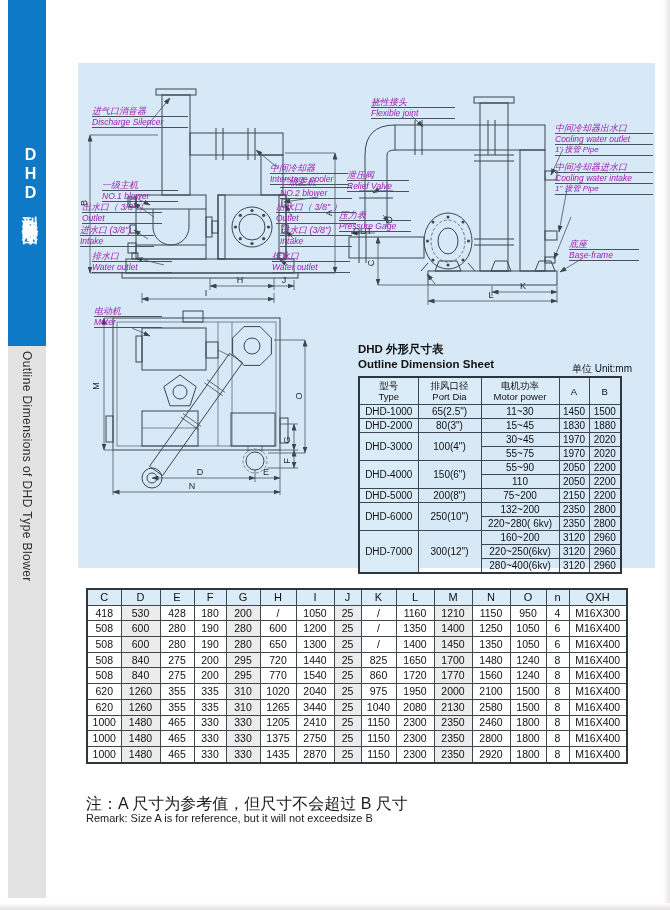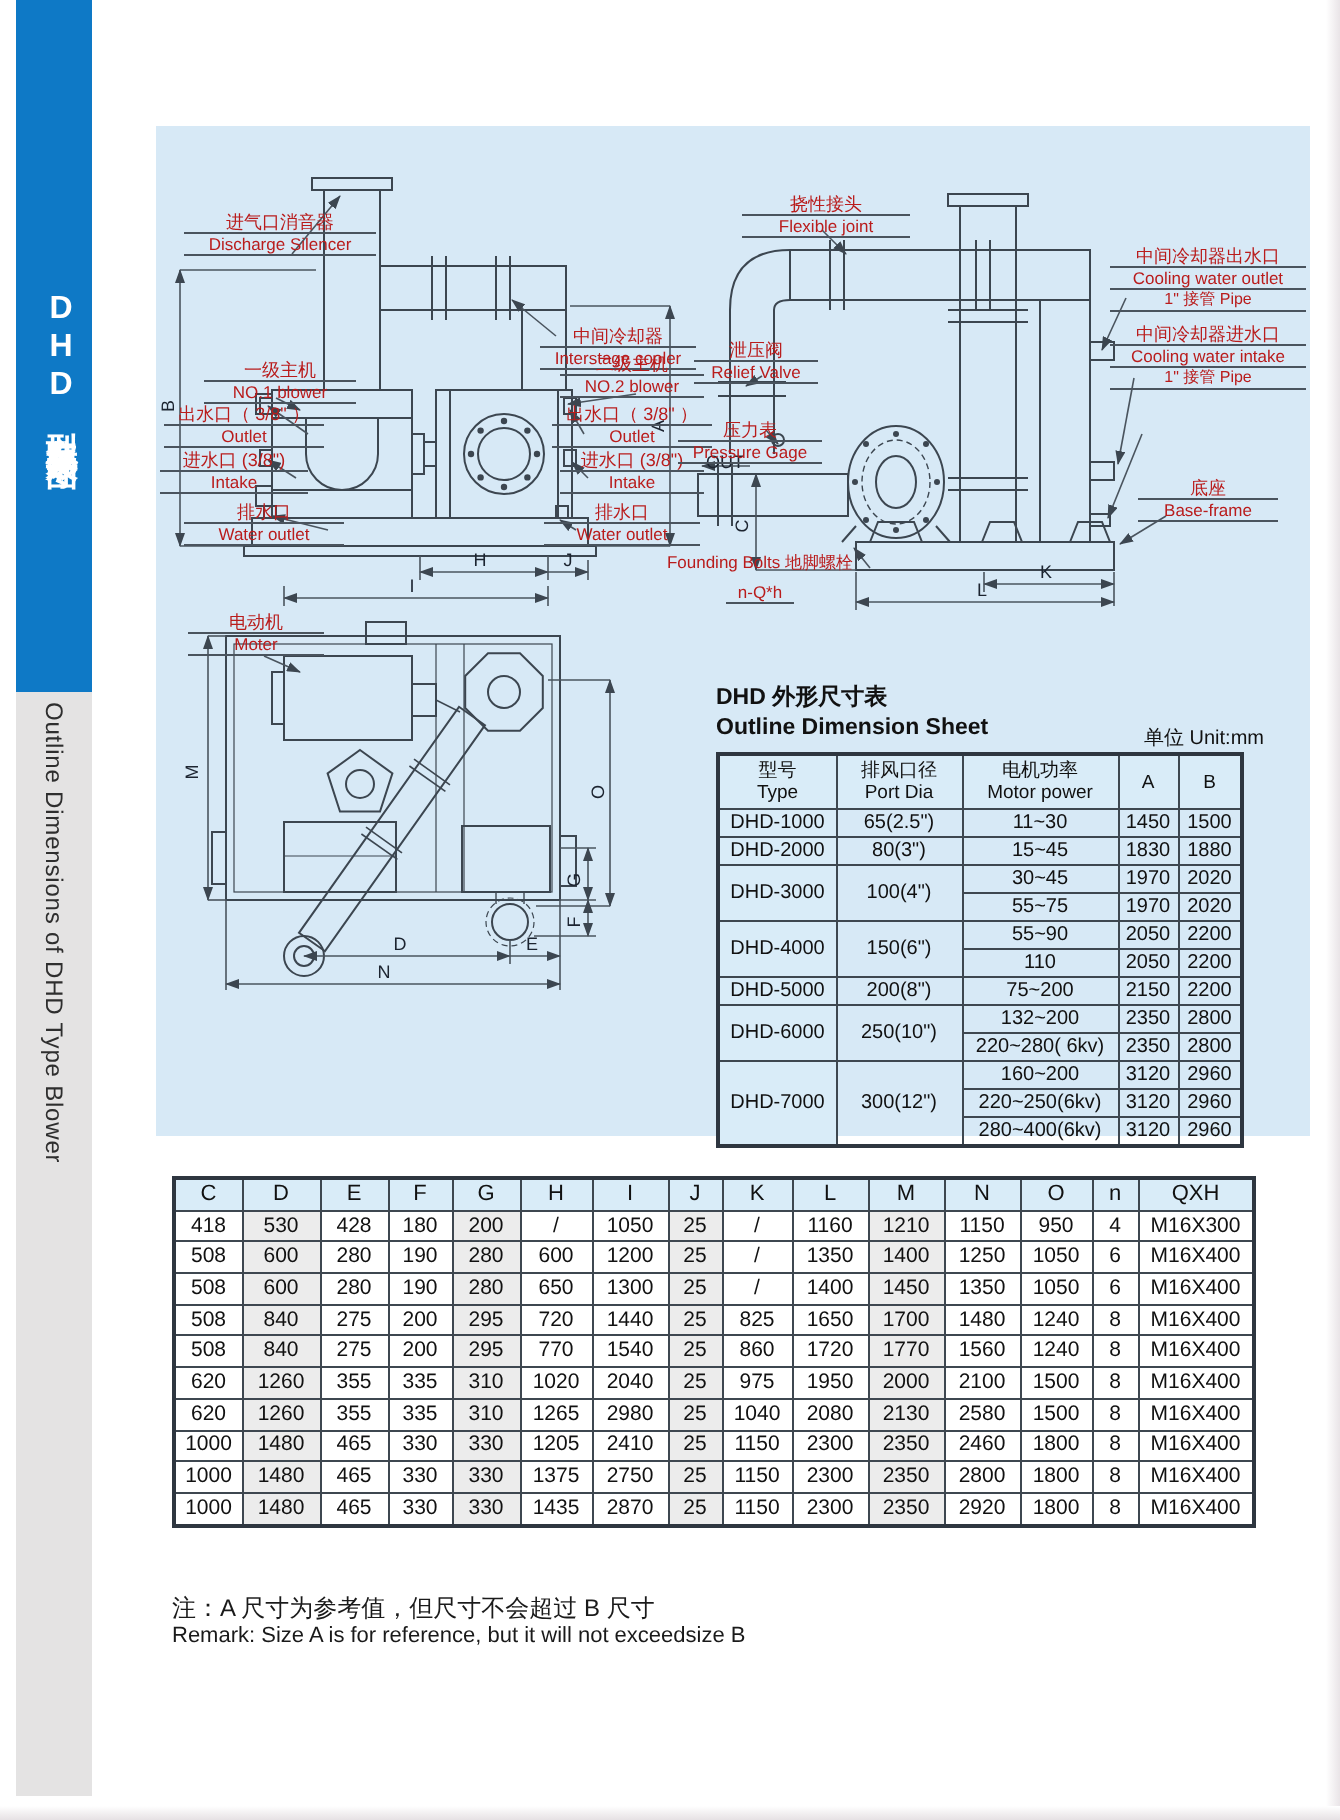--- a/index.html
+++ b/index.html
@@ -9,21 +9,21 @@
   .side-blue{position:absolute;left:8px;top:0;width:38px;height:346px;background:#0e79c6;}
   .vtext-cn{position:absolute;top:146px;left:11px;writing-mode:vertical-rl;text-orientation:upright;
             color:#fff;font-size:16px;letter-spacing:2px;font-weight:bold;}
   .side-gray{position:absolute;left:8px;top:346px;width:38px;height:552px;background:#e4e3e3;}
   .vtext-en{position:absolute;top:5px;left:12px;writing-mode:vertical-rl;color:#2e2e2e;font-size:12px;letter-spacing:.4px;}
   
   .panel{position:absolute;left:78px;top:63px;width:577px;height:505px;background:#d7e9f6;}
   .drawing{position:absolute;}
   .drawing svg{position:absolute;left:0;top:0;}
   svg text{font-family:"Liberation Sans",sans-serif;font-size:9px;fill:#1c2430;}
-  .lbl{position:absolute;text-align:center;color:#b91c1c;z-index:3;}
+  .lbl{position:absolute;color:#a21caf;z-index:3;font-style:italic;}
   .lbl span{display:block;line-height:10px;}
   .lbl .cn{font-size:9px;}
   .lbl .en{font-size:8.5px;}
   .lbl .pipe{font-size:8px;}
   .lbl .u{border-bottom:1px solid #4a545e;}
   .lbl .big{font-size:9.5px;}
   
   .ds{position:absolute;left:280px;top:279px;width:274px;}
   .ds-t1{font-size:11.5px;font-weight:bold;color:#111;line-height:15px;}
   .ds-t2{font-size:11.5px;font-weight:bold;color:#111;line-height:15px;}
@@ -34,21 +34,21 @@
   .ds th{background:#d9ecf8;font-weight:normal;font-size:9.5px;line-height:11px;height:26px;}
   .ds td.tp{background:#d9ecf8;}
   
   .bt{position:absolute;left:86px;top:588px;}
   .bt table{border-collapse:collapse;table-layout:fixed;width:540px;border:2px solid #2e3640;}
   .bt th,.bt td{border:1px solid #3e4750;font-size:10.5px;text-align:center;padding:0;height:14.7px;
                 line-height:13px;color:#111;white-space:nowrap;overflow:hidden;}
   .bt thead th{background:#d9ecf8;font-weight:normal;font-size:11px;}
   .bt td:nth-child(2),.bt td:nth-child(5),.bt td:nth-child(8),.bt td:nth-child(11){background:#ececec;}
   .remark{position:absolute;left:86px;top:797px;color:#1a1a1a;}
-  .remark .r-cn{font-size:12px;line-height:14px;}
+  .remark .r-cn{font-size:16px;line-height:14px;}
   .remark .r-en{font-size:11px;line-height:14px;}
   .edge-r{position:absolute;right:0;top:0;width:7px;height:100%;background:linear-gradient(to right,#ffffff,#e9e4e7);}
   .edge-b{position:absolute;left:0;bottom:0;width:100%;height:7px;background:linear-gradient(to bottom,#ffffff,#e6e1e4);}
 </style>
 </head>
 <body>
 
 <div class="side-blue">
   <div class="vtext-cn">DHD型安装外形尺寸图</div>
 </div>
@@ -269,24 +269,20 @@
     </div>
     <div class="lbl" style="left:232px;top:71px;width:98px;">
       <span class="cn u">中间冷却器进水口</span>
       <span class="en u">Cooling water intake</span>
       <span class="pipe u">1" 接管 Pipe</span>
     </div>
     <div class="lbl" style="left:246px;top:148px;width:70px;">
       <span class="cn u">底座</span>
       <span class="en u">Base-frame</span>
     </div>
-    <div class="lbl" style="left:0;top:185px;width:114px;">
-      <span class="en">Founding Bolts 地脚螺栓</span>
-      <span class="en u" style="display:inline-block;padding:0 6px;">n-Q*h</span>
-    </div>
   </div>
 
   <div class="drawing" style="left:10px;top:243px;width:260px;height:258px;">
     <svg width="260" height="258" viewBox="0 0 260 258">
       <g stroke="#3c4650" stroke-width="1" fill="none">
         <rect x="25" y="12" width="167" height="132"></rect>
         <rect x="29" y="16" width="159" height="124" stroke-width="0.6"></rect>
         <line x1="130" y1="16" x2="130" y2="140" stroke-width="0.6"></line>
         <line x1="144" y1="16" x2="144" y2="140" stroke-width="0.6"></line>
         <rect x="54" y="22" width="64" height="42"></rect>
@@ -591,21 +587,21 @@
           <td>8</td>
           <td>M16X400</td>
         </tr>
         <tr>
           <td>620</td>
           <td>1260</td>
           <td>355</td>
           <td>335</td>
           <td>310</td>
           <td>1265</td>
-          <td>2980</td>
+          <td>3440</td>
           <td>25</td>
           <td>1040</td>
           <td>2080</td>
           <td>2130</td>
           <td>2580</td>
           <td>1500</td>
           <td>8</td>
           <td>M16X400</td>
         </tr>
         <tr>

